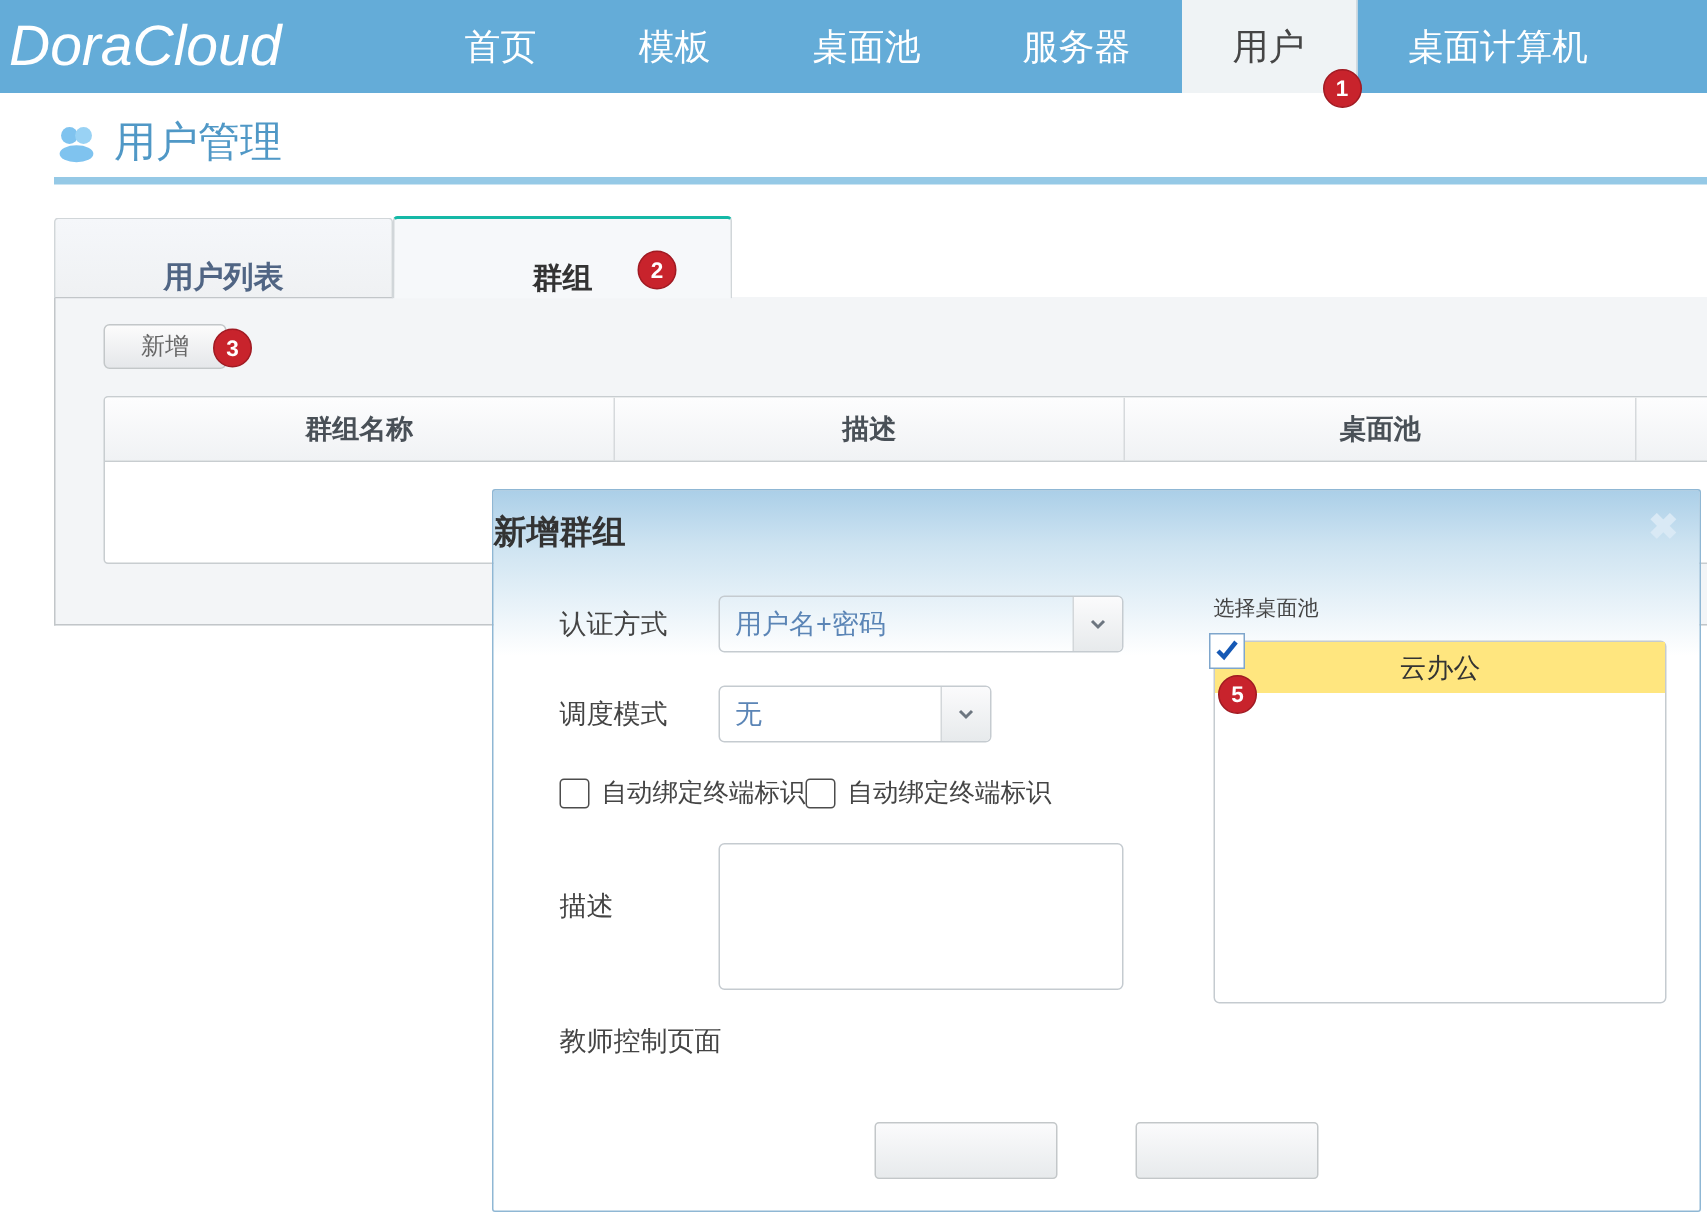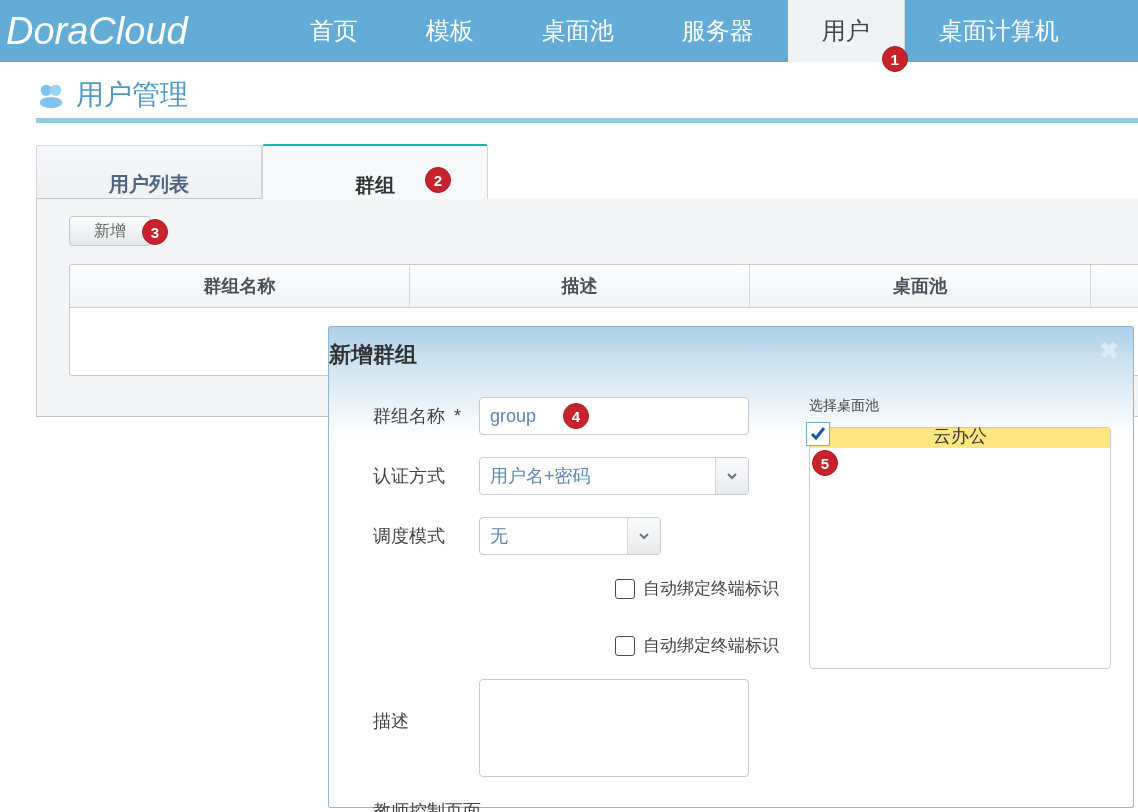--- a/index.html
+++ b/index.html
@@ -248,24 +248,22 @@
     display: flex;
     align-items: center;
     justify-content: center;
     background: linear-gradient(to bottom, #fbfbfc, #e7eaec);
     border-left: 1px solid #d3d7da;
   }
   .select-arrow svg { width: 12px; height: 12px; }
 
   .checkbox-row {
     display: flex;
-    align-items: flex-end;
-    gap: 34px;
+    align-items: center;
     margin: 0 0 22px 0;
-    flex-direction: column;
   }
   .checkbox-item {
     display: flex;
     align-items: center;
     gap: 8px;
     font-size: 17px;
     color: #444;
     cursor: pointer;
   }
   .checkbox-box {
@@ -294,23 +292,23 @@
     color: #444;
   }
   .pool-list {
     margin-top: 12px;
     width: 300px;
     height: 240px;
     border: 1px solid #c5cbd0;
     border-radius: 4px;
   }
   .pool-item {
-    height: 20px;
-    display: flex;
-    align-items: flex-end;
+    height: 34px;
+    display: flex;
+    align-items: center;
     background: #ffe67f;
     position: relative;
   }
   .pool-check {
     position: absolute;
     left: -4px;
     top: -6px;
     width: 22px;
     height: 22px;
     border: 1px solid #7fa6cc;
@@ -438,30 +436,20 @@
 
   <div class="modal-header">
     <span>新增群组</span>
     <span class="modal-close">✖</span>
   </div>
 
   <div class="modal-body">
 
     <div class="form-left">
 
-      <div class="form-row">
-        <div class="form-label">
-          <span>群组名称</span>
-          <span class="req">*</span>
-        </div>
-        <div style="position:relative;">
-          <input class="form-input wide" value="group" style="">
-          <span class="callout" style="left:84px;top:6px;">4</span>
-        </div>
-      </div>
 
       <div class="form-row">
         <div class="form-label">认证方式</div>
         <div class="select-box wide">
           <div class="select-val">用户名+密码</div>
           <div class="select-arrow">
             <svg viewBox="0 0 12 12">
                 <path d="M2 4 L6 8 L10 4" stroke="#6d7680" stroke-width="2" fill="none"></path>
               </svg>
           </div>

